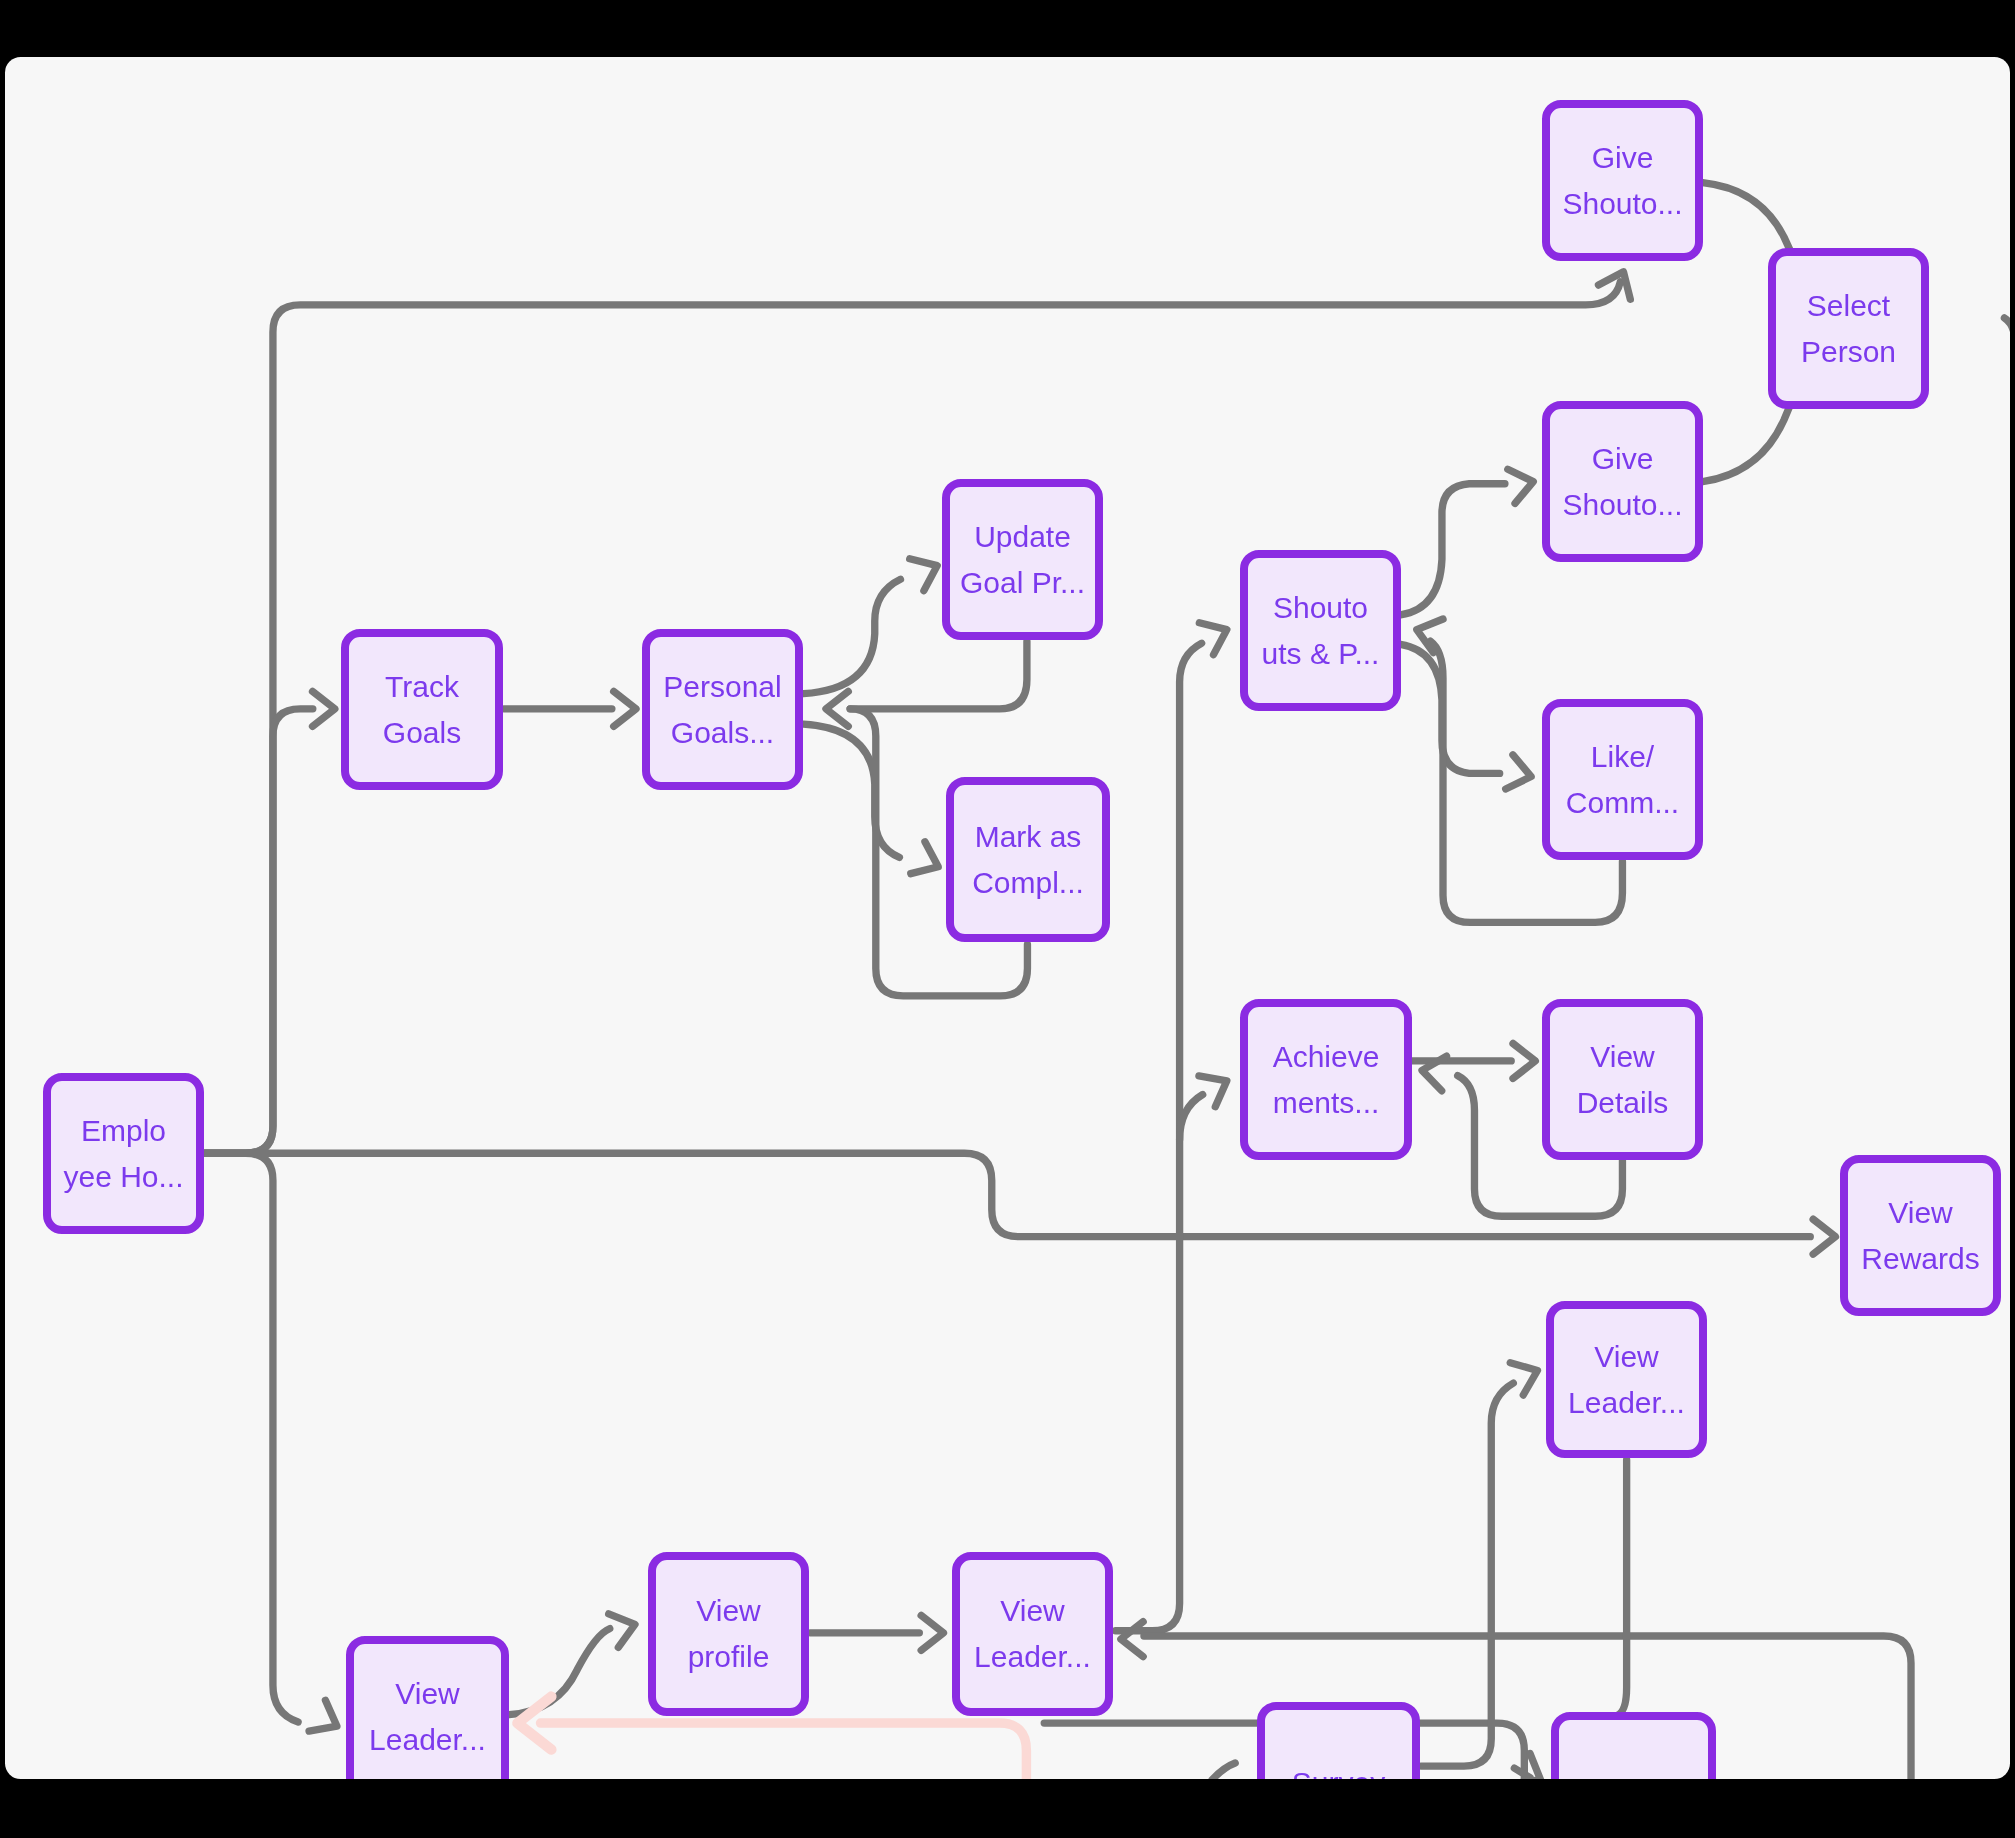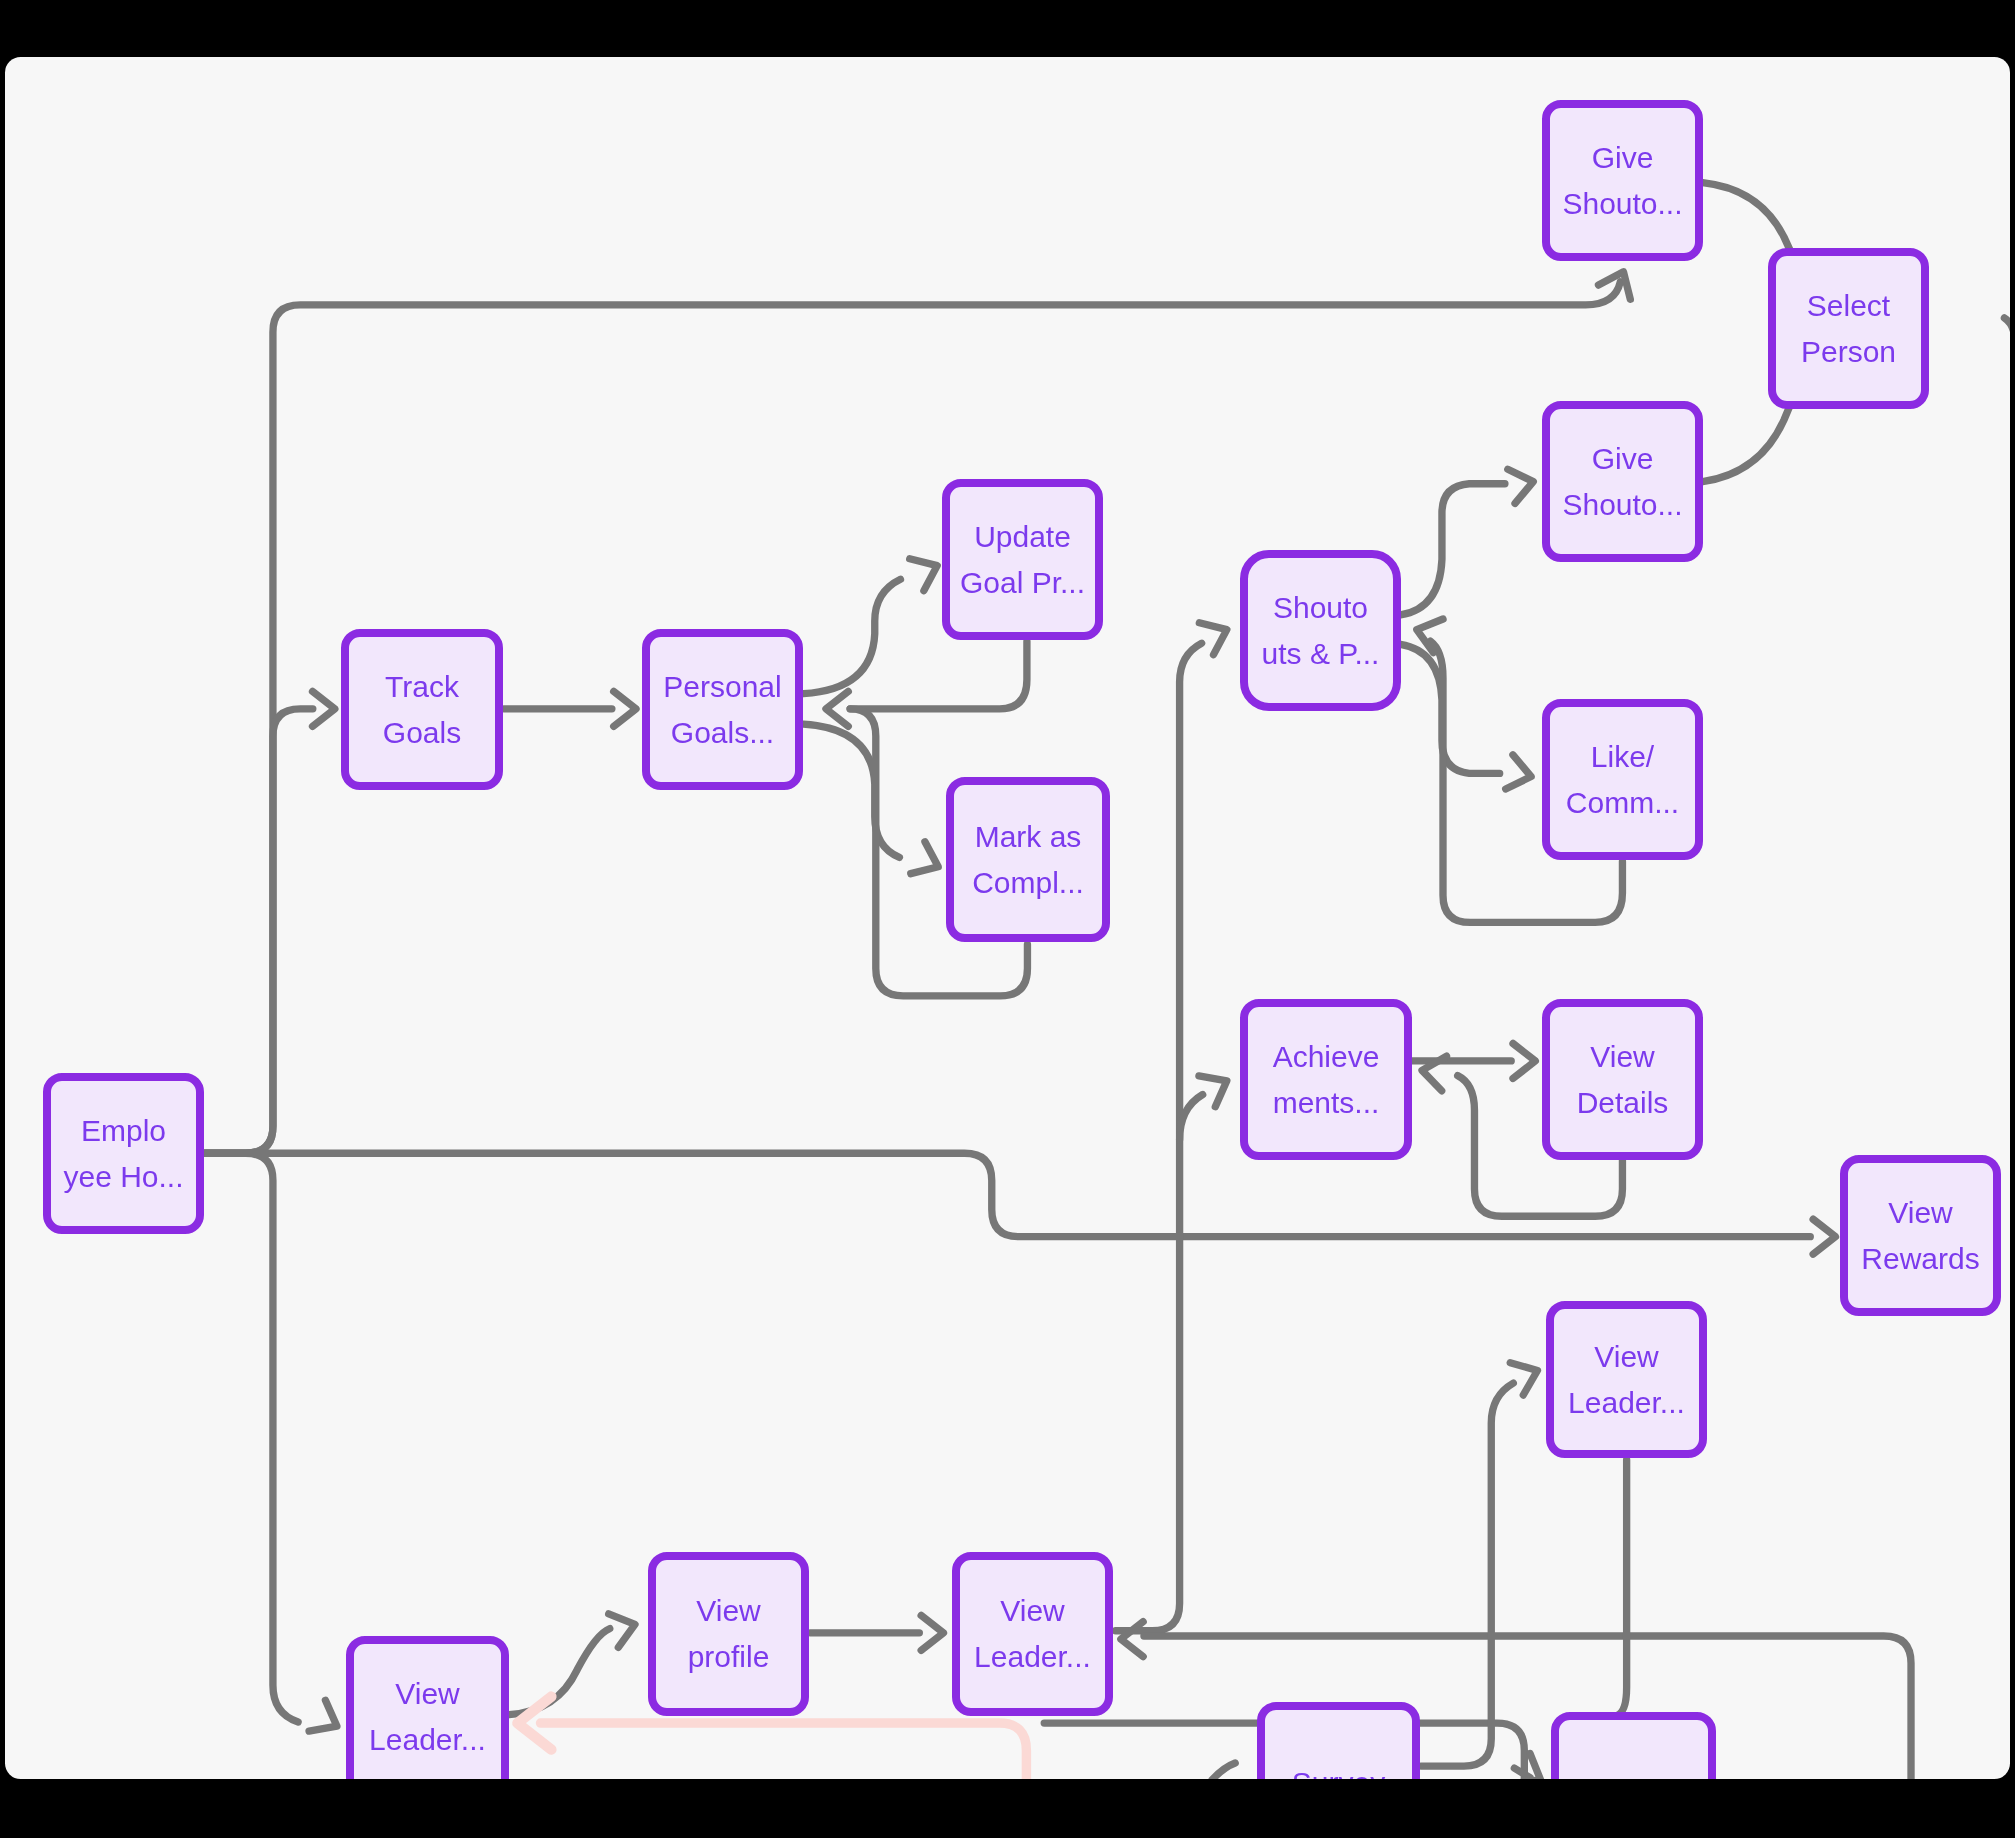--- a/index.html
+++ b/index.html
@@ -100,21 +100,21 @@
           <span>Goal Pr...</span>
         </div>
         <div class="node" style="left: 341px; top: 629px; width: 162px; height: 161px; background: rgb(242, 231, 252); border-color: rgb(139, 43, 226); color: rgb(124, 58, 237);">
           <span>Track</span>
           <span>Goals</span>
         </div>
         <div class="node" style="left: 642px; top: 629px; width: 161px; height: 161px; background: rgb(242, 231, 252); border-color: rgb(139, 43, 226); color: rgb(124, 58, 237);">
           <span>Personal</span>
           <span>Goals...</span>
         </div>
-        <div class="node" style="left: 1240px; top: 550px; width: 161px; height: 161px; background: rgb(242, 231, 252); border-color: rgb(139, 43, 226); color: rgb(124, 58, 237); border-radius: 29px;">
+        <div class="node" style="left: 1240px; top: 550px; width: 161px; height: 161px; background: rgb(242, 231, 252); border-color: rgb(139, 43, 226); color: rgb(124, 58, 237);">
           <span>Shouto</span>
           <span>uts &amp; P...</span>
         </div>
         <div class="node" style="left: 1542px; top: 699px; width: 161px; height: 161px; background: rgb(242, 231, 252); border-color: rgb(139, 43, 226); color: rgb(124, 58, 237);">
           <span>Like/</span>
           <span>Comm...</span>
         </div>
         <div class="node" style="left: 946px; top: 777px; width: 164px; height: 165px; background: rgb(242, 231, 252); border-color: rgb(139, 43, 226); color: rgb(124, 58, 237);">
           <span>Mark as</span>
           <span>Compl...</span>

